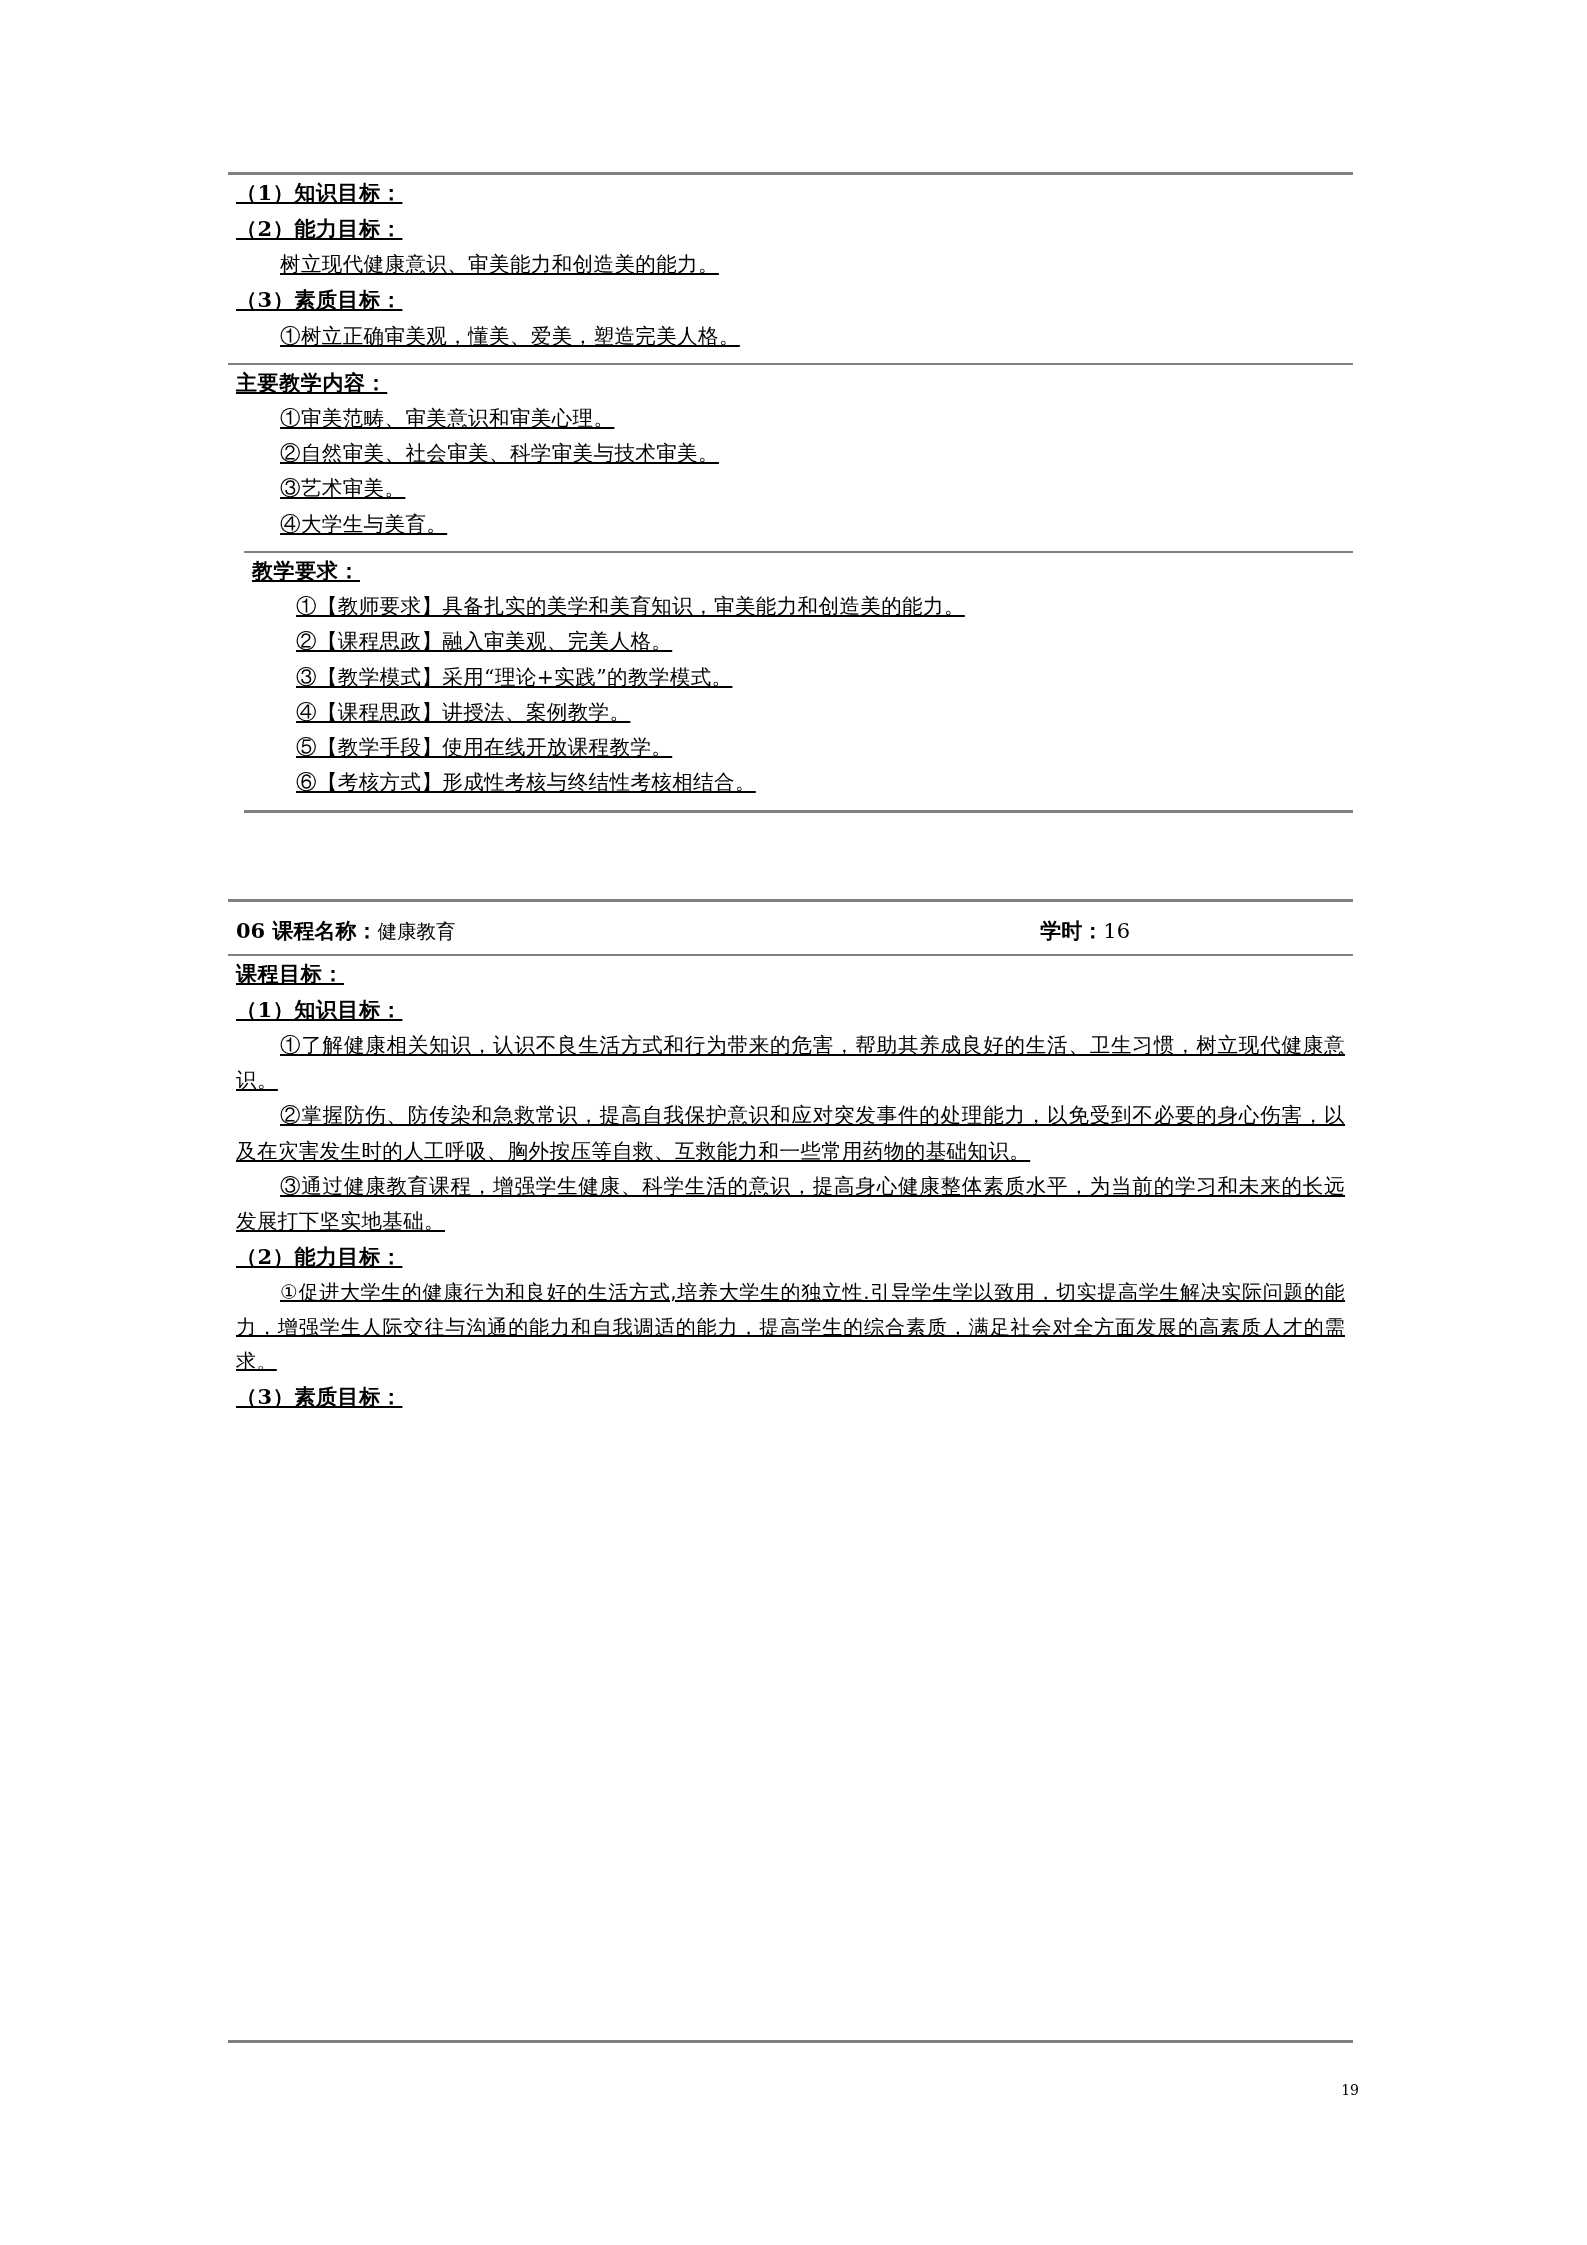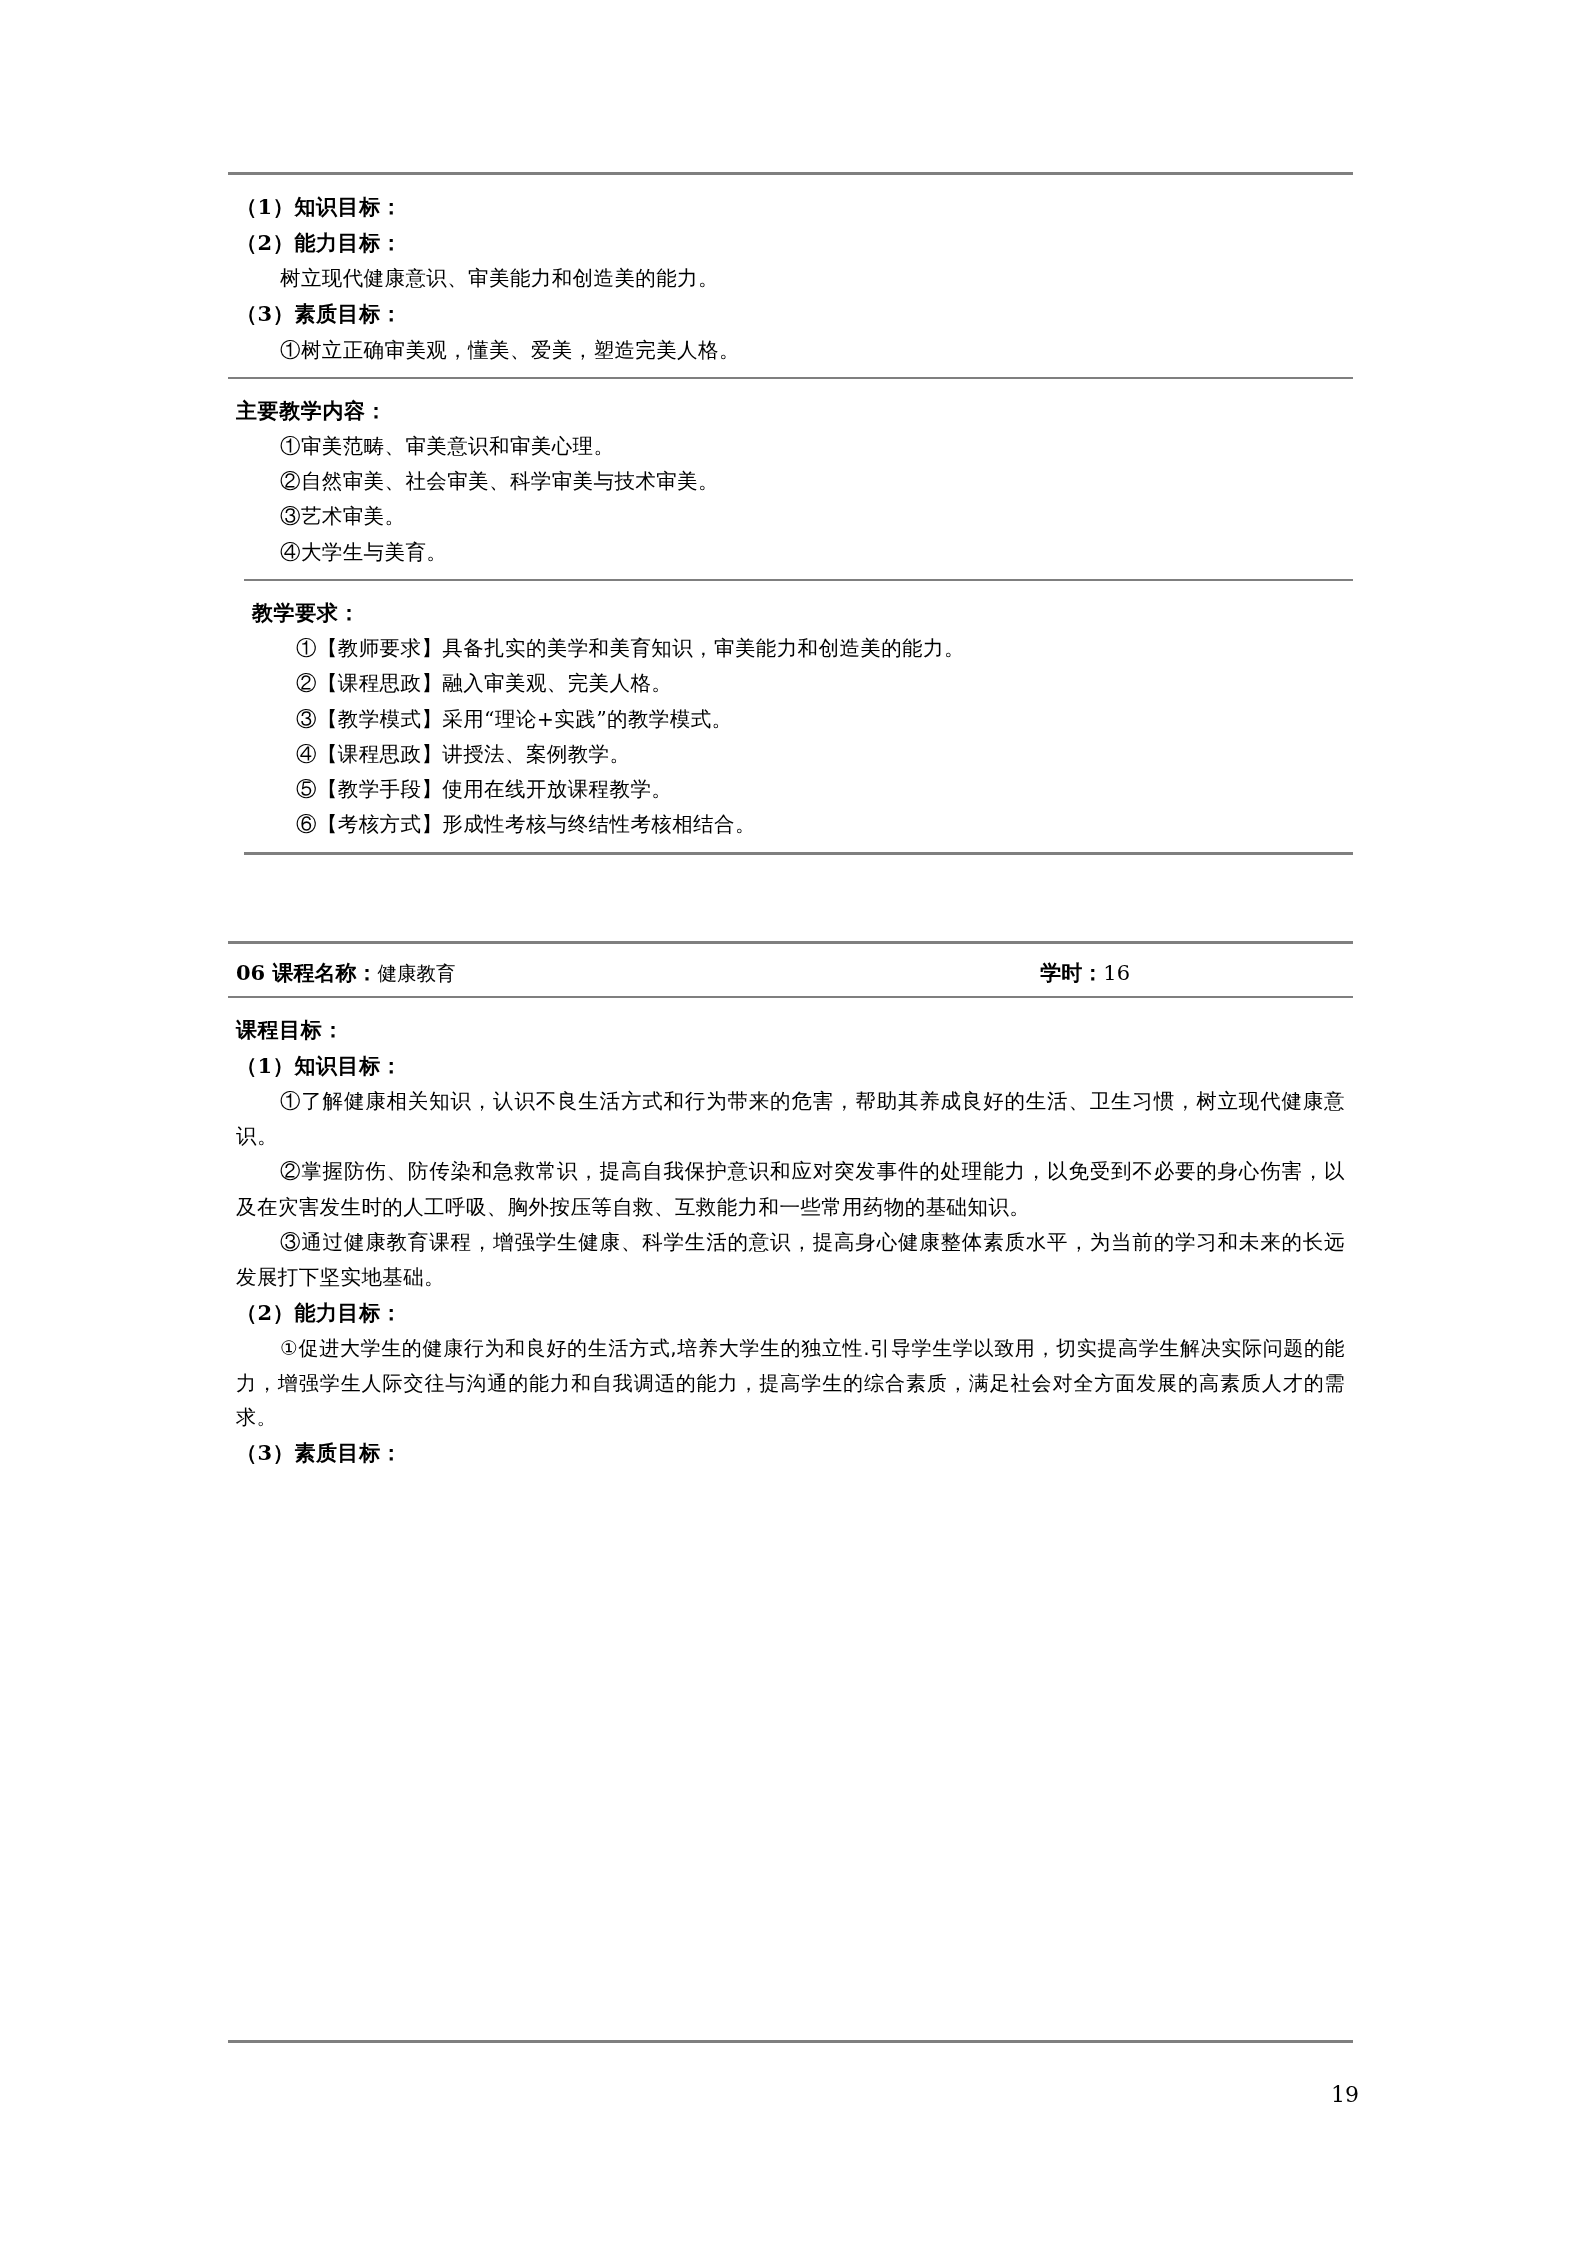--- a/index.html
+++ b/index.html
@@ -28,21 +28,22 @@
   }
   .block.thick-top {
     border-top: 3px solid #7f7f7f;
   }
   .block-last {
     border-top: 2px solid #7f7f7f;
     border-bottom: 3px solid #7f7f7f;
     margin-left: 16px;
   }
   .rowpad {
-    padding: 14px 8px 9px 8px;
+    padding: 0 8px 9px 8px;
+    text-decoration: underline;
   }
   p {
     margin: 0;
     font-size: 20.5px;
     line-height: 1.72;
     color: #000000;
     letter-spacing: 0.4px;
   }
   .heading {
     font-weight: 700;
@@ -91,21 +92,21 @@
     font-family: "DejaVu Serif", serif;
   }
   .sans {
     font-family: "DejaVu Sans", sans-serif;
     font-size: 20px;
   }
   .pagenum {
     position: absolute;
     right: 228px;
     top: 2082px;
-    font-size: 22px;
+    font-size: 14px;
     font-family: "DejaVu Serif", serif;
     color: #000;
   }
   .bottom-rule {
     position: absolute;
     left: 228px;
     top: 2040px;
     width: 1125px;
     border-top: 3px solid #7f7f7f;
   }

